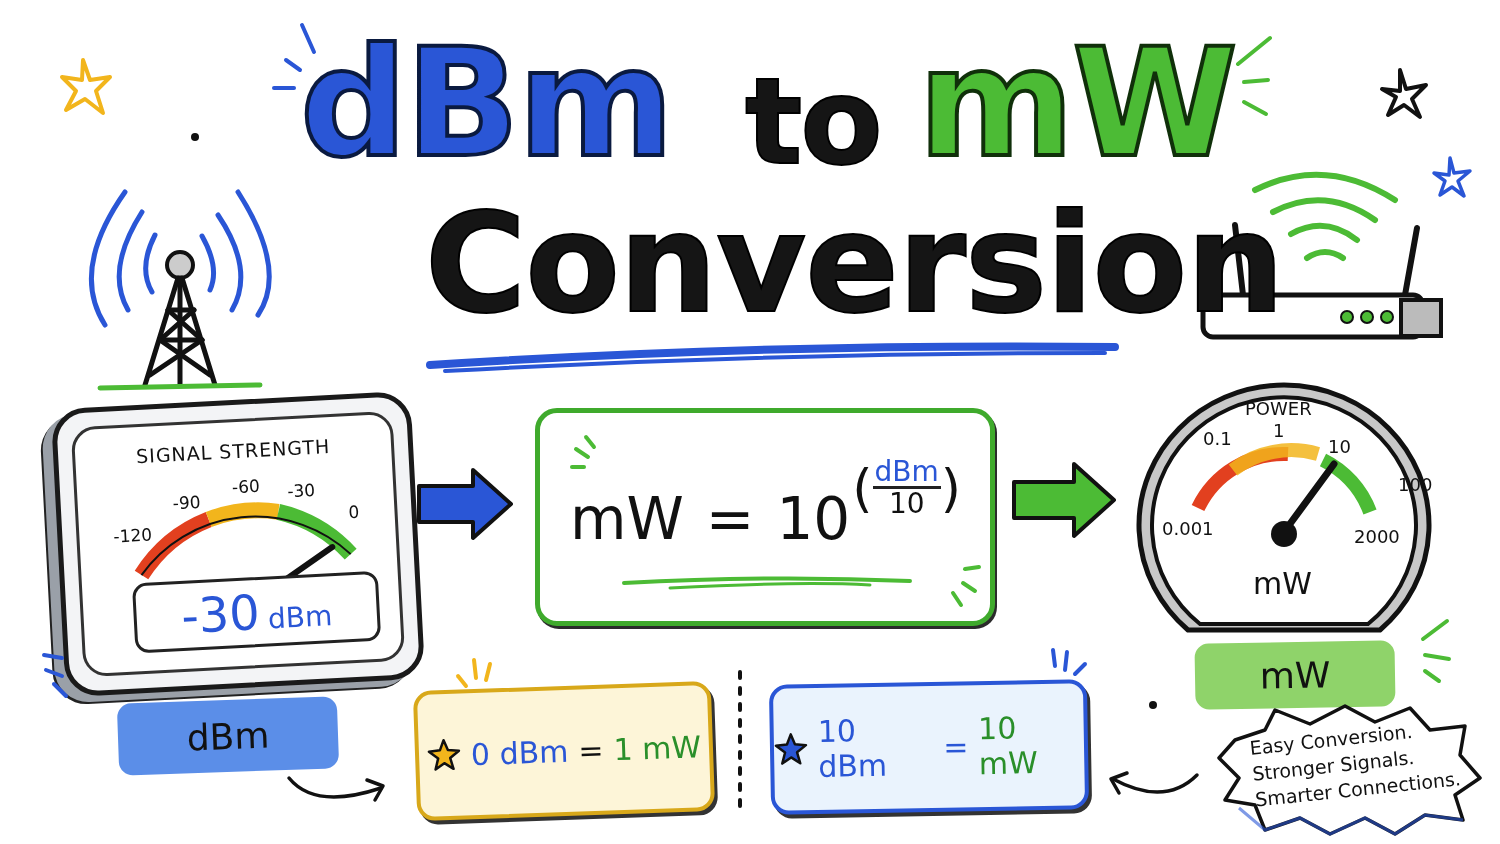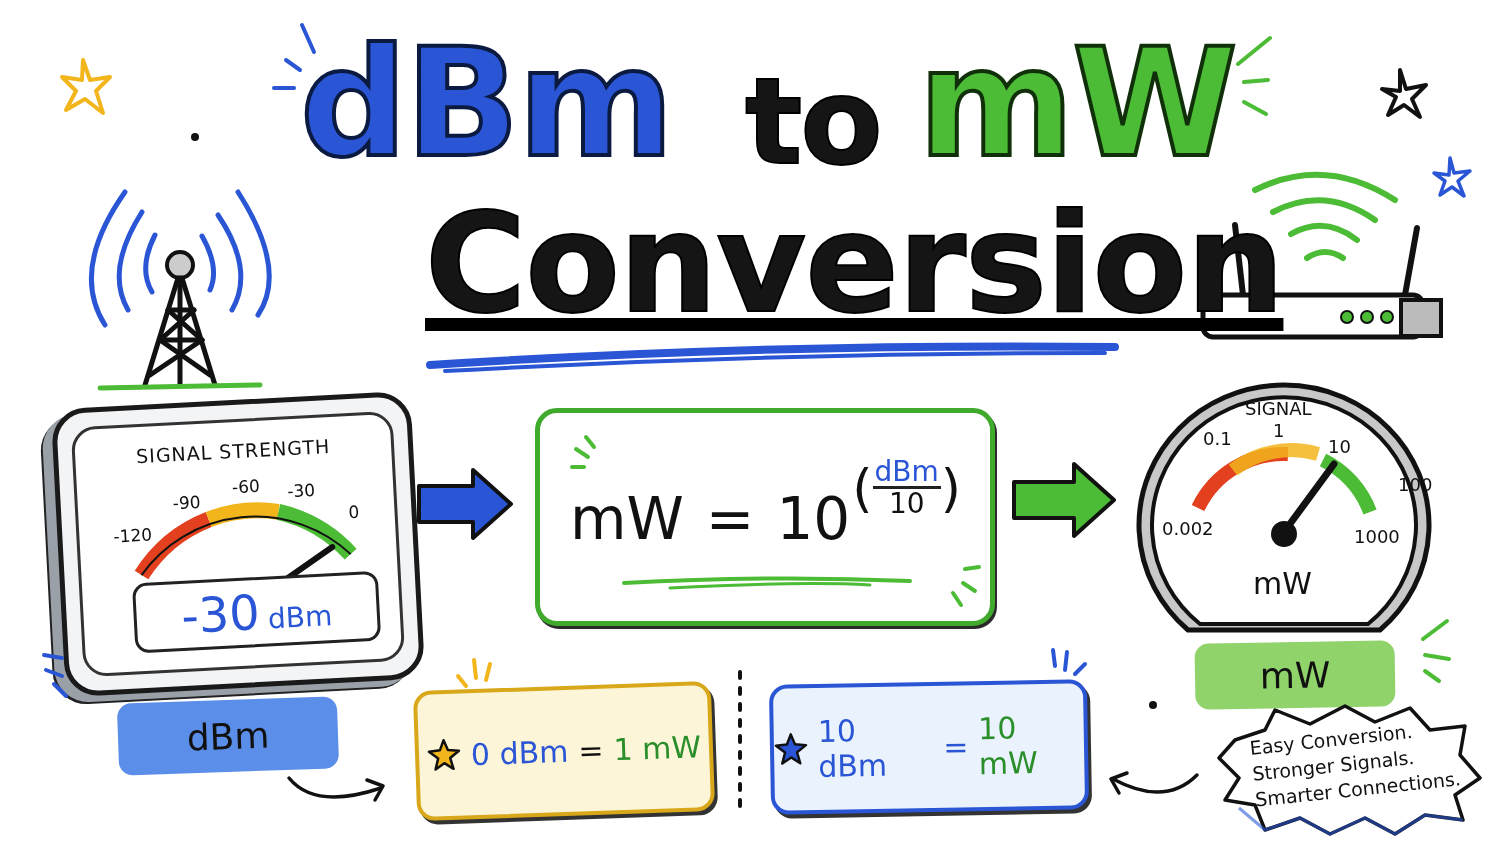--- a/index.html
+++ b/index.html
@@ -17,21 +17,21 @@
     position: absolute; font-weight: bold; letter-spacing: -2px; line-height: 1;
     font-family: "DejaVu Sans", sans-serif;
   }
   .t-dbm { left: 300px; top: 28px; font-size: 150px; color: #2a56d6;
     -webkit-text-stroke: 4px #0a1a40; }
   .t-to { left: 705px; top: 62px; font-size: 120px; color: #151515; margin-left: 40px;
     -webkit-text-stroke: 2px #000; }
   .t-mw { left: 918px; top: 28px; font-size: 150px; color: #4cbb35;
     -webkit-text-stroke: 4px #10300a; }
   .t-conv { left: 425px; top: 195px; font-size: 138px; color: #151515;
-    -webkit-text-stroke: 2px #000; letter-spacing: -1px; text-decoration: underline; }
+    -webkit-text-stroke: 2px #000; letter-spacing: -1px; }
 
   
   .meter-box {
     left: 58px; top: 400px; width: 350px; height: 278px;
     border: 5px solid #1a1a1a; border-radius: 34px;
     background: #f3f4f6; box-shadow: -10px 6px 0 #9aa0a8, -12px 8px 0 #222;
     transform: rotate(-3deg);
   }
   .meter-inner {
     position: absolute; left: 14px; top: 14px; right: 14px; bottom: 14px;
@@ -231,27 +231,27 @@
 
 <svg style="left:1128px;top:372px" width="300" height="270" viewBox="0 0 300 270">
   <path d="M60 258 A145 140 0 1 1 252 258 Z" fill="#c8c8c8" stroke="#111" stroke-width="5"></path>
   <path d="M72 252 A132 128 0 1 1 240 252 Z" fill="#fff" stroke="#111" stroke-width="4"></path>
   <path d="M70 136 A95 95 0 0 1 160 82" stroke="#e2401f" stroke-width="14" fill="none"></path>
   <path d="M105 98 A95 95 0 0 1 190 82" stroke="#f2b51c" stroke-width="14" fill="none" opacity="0.85"></path>
   <path d="M195 88 A95 95 0 0 1 242 140" stroke="#4cbb35" stroke-width="14" fill="none"></path>
   <line x1="156" y1="160" x2="206" y2="92" stroke="#111" stroke-width="7" stroke-linecap="round"></line>
   <circle cx="156" cy="162" r="13" fill="#111"></circle>
 </svg>
-<span class="gauge-label" style="left:1245px;top:398px">SIGNAL</span>
-<span class="gauge-label" style="left:1162px;top:518px">0.002</span>
+<span class="gauge-label" style="left:1245px;top:398px">POWER</span>
+<span class="gauge-label" style="left:1162px;top:518px">0.001</span>
 <span class="gauge-label" style="left:1203px;top:428px">0.1</span>
 <span class="gauge-label" style="left:1273px;top:420px">1</span>
 <span class="gauge-label" style="left:1328px;top:436px">10</span>
 <span class="gauge-label" style="left:1398px;top:474px">100</span>
-<span class="gauge-label" style="left:1354px;top:526px">1000</span>
+<span class="gauge-label" style="left:1354px;top:526px">2000</span>
 <span class="gauge-label" style="left:1253px;top:566px;font-size:30px">mW</span>
 
 <div class="hl" style="left:118px;top:700px;width:220px;height:72px;background:#5b8ee8;border-radius:14px;transform:rotate(-2deg)">
   <span>dBm</span>
 </div>
 <div class="hl" style="left:1195px;top:642px;width:200px;height:66px;background:#8fd36a;border-radius:14px;transform:rotate(-1deg)">
   <span>mW</span>
 </div>
 
 <svg style="left:285px;top:770px" width="110" height="50">

